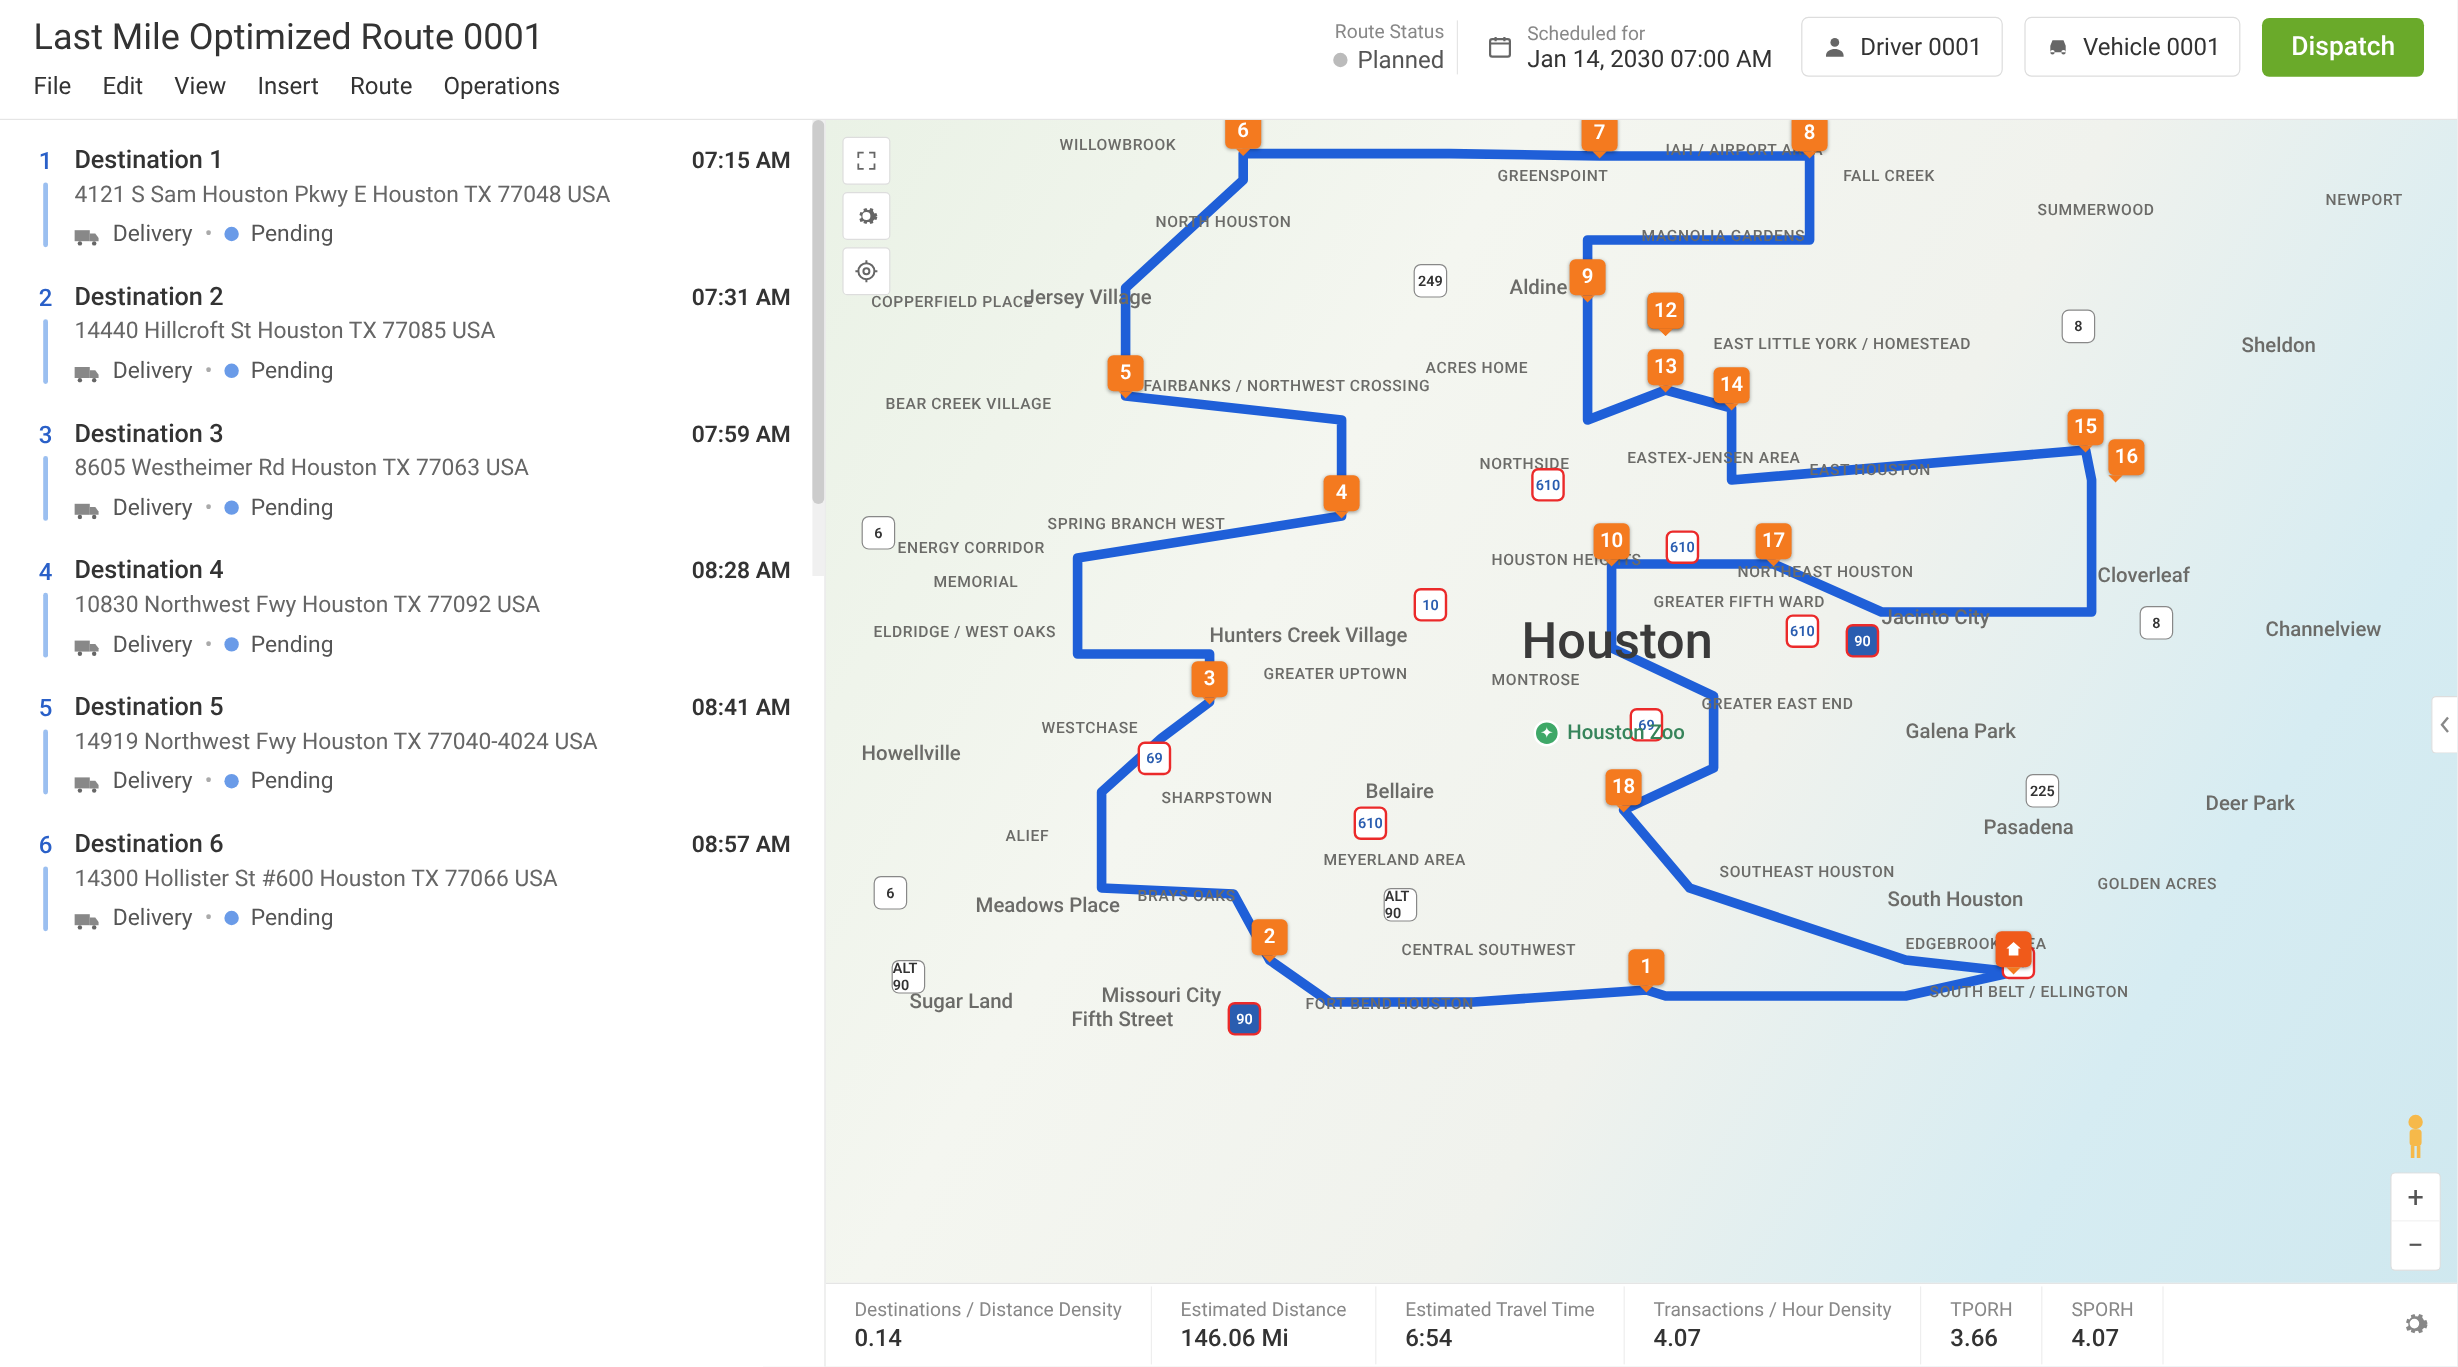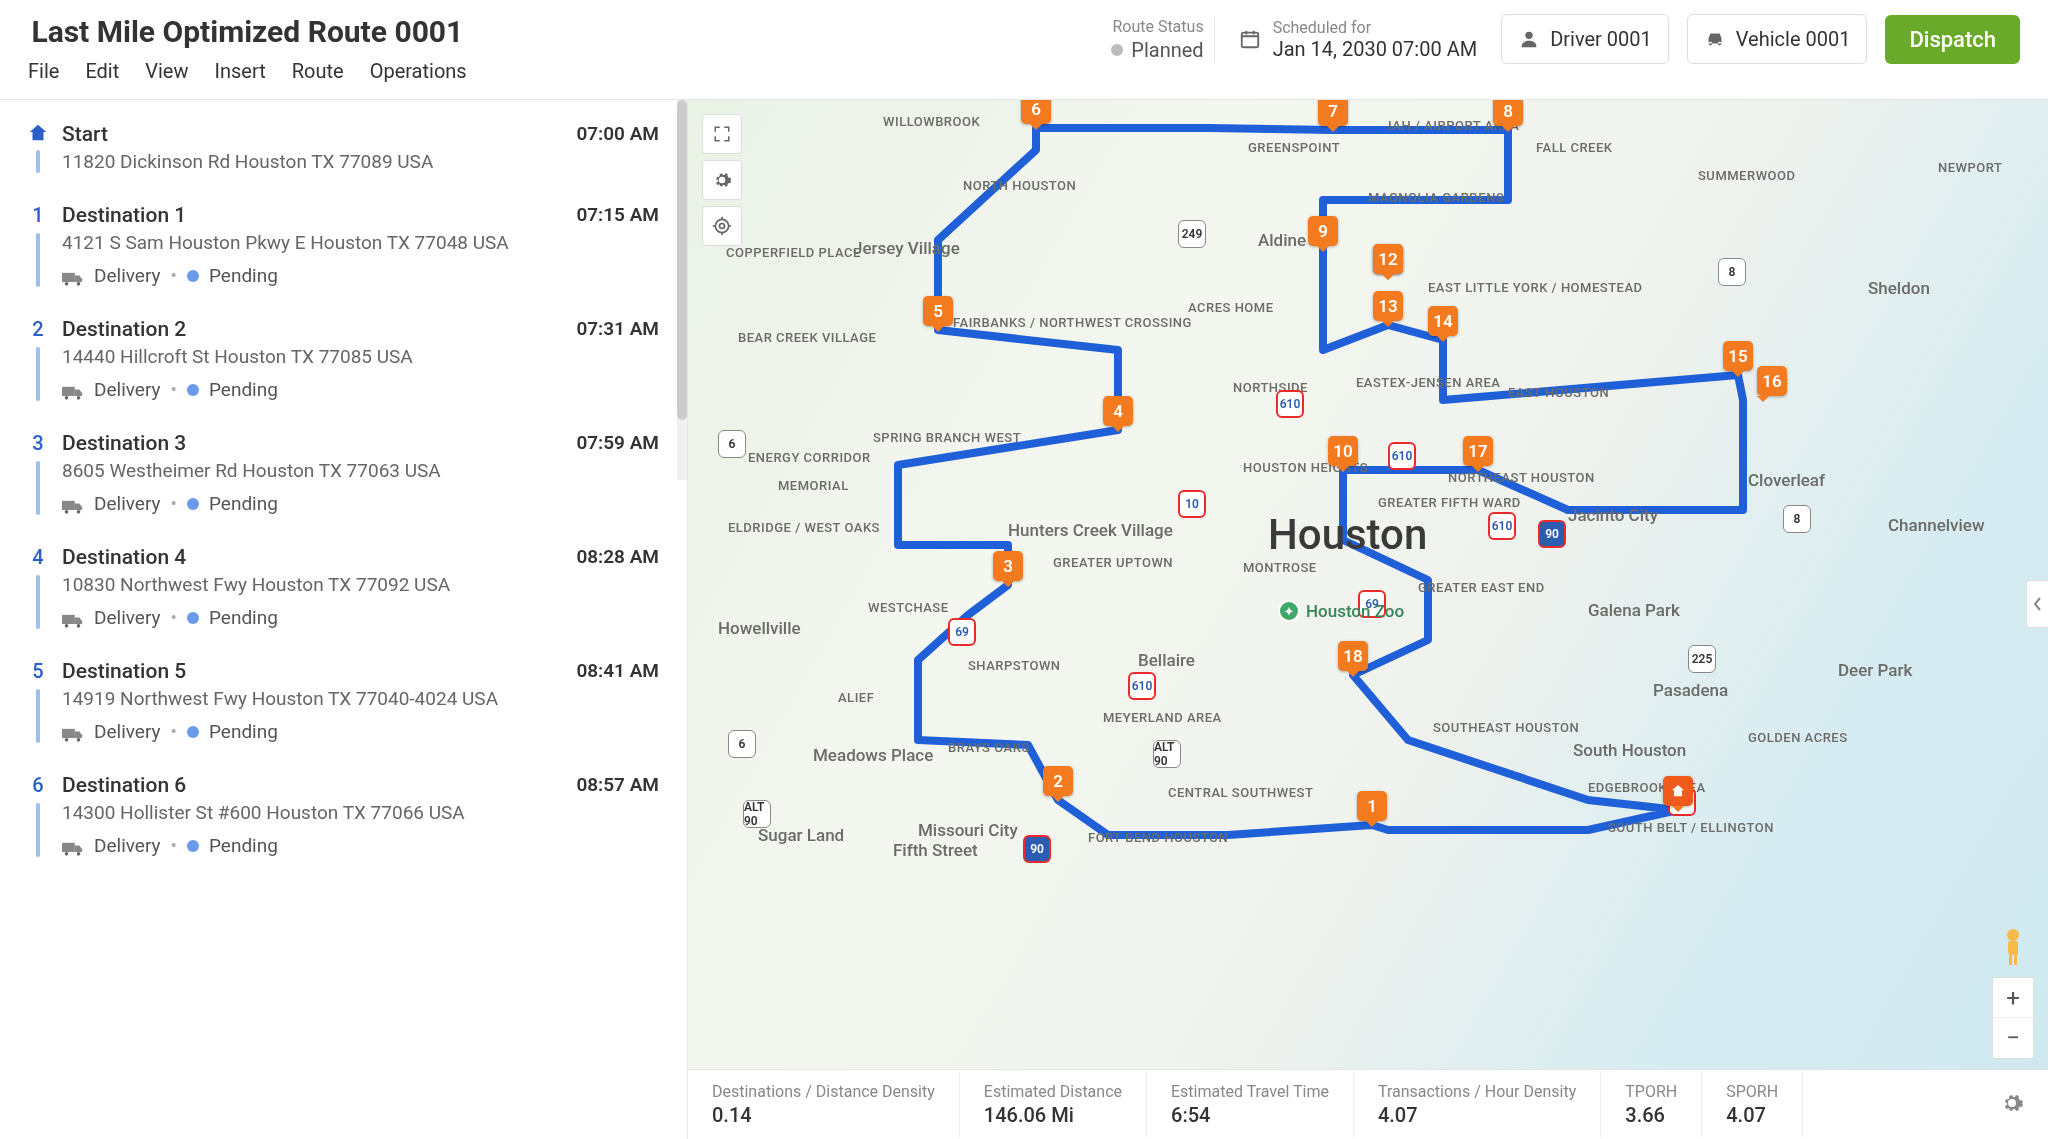--- a/index.html
+++ b/index.html
@@ -1,19 +1,19 @@
 <!DOCTYPE html>
 <html><head>
 <meta charset="utf-8">
 <style>
 * { margin:0; padding:0; box-sizing:border-box; font-family:-apple-system,BlinkMacSystemFont,"Segoe UI",Roboto,Arial,sans-serif; }
 body { width:2048px; height:1139px; overflow:hidden; background:#fff; color:#333; }
 .header { display:flex; align-items:flex-start; justify-content:space-between; padding:14px 28px 6px 28px; border-bottom:1px solid #e5e5e5; height:100px; }
 .header-left { display:flex; flex-direction:column; gap:10px; }
-.page-title { font-size:30px; font-weight:700; color:#333;text-align:center; }
+.page-title { font-size:30px; font-weight:400; color:#333; }
 .menu-bar { display:flex; gap:26px; }
 .menu-item { font-size:20px; color:#333; cursor:pointer; }
 .header-right { display:flex; align-items:center; gap:18px; }
 .status-block { display:flex; flex-direction:column; align-items:flex-end; gap:2px; padding-right:10px; border-right:1px solid #e5e5e5; }
 .status-label { font-size:16px; color:#888; }
 .status-value { display:flex; align-items:center; gap:8px; font-size:20px; color:#555; }
 .status-dot { width:12px; height:12px; border-radius:50%; background:#bbb; }
 .sched-block { display:flex; align-items:center; gap:12px; padding:0 6px; }
 .sched-text { display:flex; flex-direction:column; }
 .sched-label { font-size:16px; color:#888; }
@@ -126,37 +126,20 @@
     </button>
     <button class="dispatch-btn">Dispatch</button>
   </div>
 </div>
 
 <div class="main">
   <div class="sidebar">
     <div class="dest-list" id="dest-list" style="position:relative;">
       <div class="scrollbar-track"></div>
       <div class="scrollbar-thumb"></div>
-    <div class="dest-item">
-          <div class="dest-num-col">
-            <span class="icon home-icon">
-              <svg viewBox="0 0 24 24" fill="#2a60c8">
-                <path d="M12 3l9 8h-3v9H6v-9H3z"></path>
-              </svg>
-            </span>
-            <div class="dest-line"></div>
-          </div>
-          <div class="dest-body">
-            <div class="dest-head">
-              <div class="dest-title">Start</div>
-              <div class="dest-time">07:00 AM</div>
-            </div>
-            <div class="dest-addr">11820 Dickinson Rd Houston TX 77089 USA</div>
-          </div>
-        </div>
         <div class="dest-item">
           <div class="dest-num-col">
             <div class="dest-num">1</div>
             <div class="dest-line"></div>
           </div>
           <div class="dest-body">
             <div class="dest-head">
               <div class="dest-title">Destination 1</div>
               <div class="dest-time">07:15 AM</div>
             </div>

